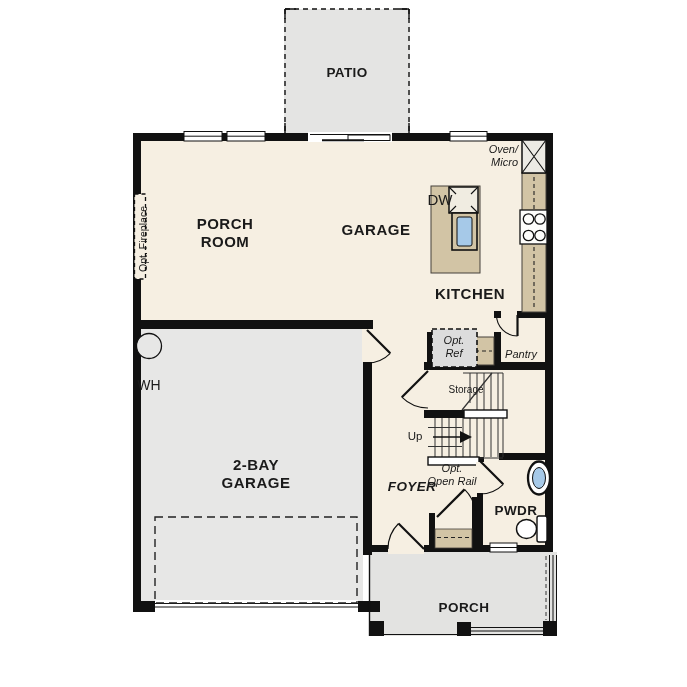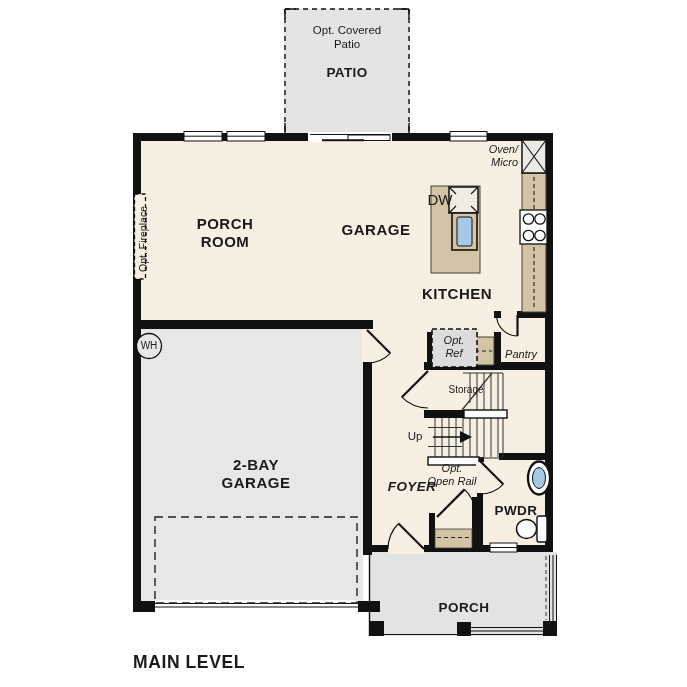--- a/index.html
+++ b/index.html
@@ -8,21 +8,21 @@
     font-family:"Liberation Sans", sans-serif;color:#1a1a1a;overflow:hidden;
   }
   #plan svg{position:absolute;left:0;top:0;}
   .lbl{
     position:absolute;transform:translate(-50%,-50%);
     white-space:pre-line;text-align:center;line-height:1.22;color:#1a1a1a;
   }
   .room{font-weight:bold;font-size:15px;letter-spacing:.5px;}
   .room-sm{font-weight:bold;font-size:13.5px;letter-spacing:.4px;}
   .small{font-size:11px;font-style:italic;}
-  .tiny{font-size:10px;}
+  .tiny{font-size:14px;margin-top:40px;}
   .note{font-size:11.5px;}
   .rot{transform:translate(-50%,-50%) rotate(-90deg);white-space:nowrap;font-size:10.5px;}
   .right-anchor{transform:translate(-100%,-50%);text-align:right;}
   .left-anchor{transform:translate(0,-50%);text-align:left;}
   .title{font-weight:bold;font-size:17.5px;letter-spacing:.6px;}
 </style>
 </head>
 <body>
 
 <div id="plan">
@@ -200,39 +200,36 @@
       <line x1="471" y1="627.5" x2="543" y2="627.5" stroke="#111" stroke-width="1"></line>
       <line x1="471" y1="631" x2="543" y2="631" stroke="#111" stroke-width="1"></line>
       <line x1="471" y1="634.5" x2="543" y2="634.5" stroke="#111" stroke-width="1"></line>
       <line x1="384" y1="634.5" x2="457" y2="634.5" stroke="#111" stroke-width="1"></line>
       <rect x="370" y="621" width="14" height="15" fill="#111"></rect>
       <rect x="457" y="622" width="14" height="14" fill="#111"></rect>
       <rect x="543" y="621" width="14" height="15" fill="#111"></rect>
     </g>
   </svg>
 
-  <div class="lbl note" style="left:347px;top:37px;">Opt. Covered
-Patio</div>
   <div class="lbl room-sm" style="left:347px;top:73px;">PATIO</div>
   <div class="lbl room" style="left:225px;top:233px;">PORCH
 ROOM</div>
   <div class="lbl room" style="left:376px;top:230px;">GARAGE</div>
-  <div class="lbl room" style="left:457px;top:294px;">KITCHEN</div>
+  <div class="lbl room" style="left:470px;top:294px;">KITCHEN</div>
   <div class="lbl small right-anchor" style="left:518px;top:156px;">Oven/
 Micro</div>
   <div class="lbl" style="left:440px;top:200px;font-size:15px;">DW</div>
   <div class="lbl small" style="left:521px;top:355px;">Pantry</div>
   <div class="lbl small" style="left:454px;top:347px;">Opt.
 Ref</div>
   <div class="lbl" style="left:466px;top:390px;font-size:10px;">Storage</div>
   <div class="lbl" style="left:415px;top:436px;font-size:11.5px;">Up</div>
   <div class="lbl small" style="left:452px;top:475px;">Opt.
 Open Rail</div>
   <div class="lbl room-sm" style="left:412px;top:487px;font-style:italic;">FOYER</div>
   <div class="lbl room-sm" style="left:516px;top:511px;">PWDR</div>
   <div class="lbl room" style="left:256px;top:474px;">2-BAY
 GARAGE</div>
   <div class="lbl tiny" style="left:149px;top:346px;">WH</div>
   <div class="lbl room-sm" style="left:464px;top:608px;">PORCH</div>
   <div class="lbl rot" style="left:143px;top:239px;">Opt. Fireplace</div>
-  <div class="lbl title left-anchor" style="left:133px;top:663px;">MAIN LEVEL</div>
 
 </div>
 
 </body></html>

